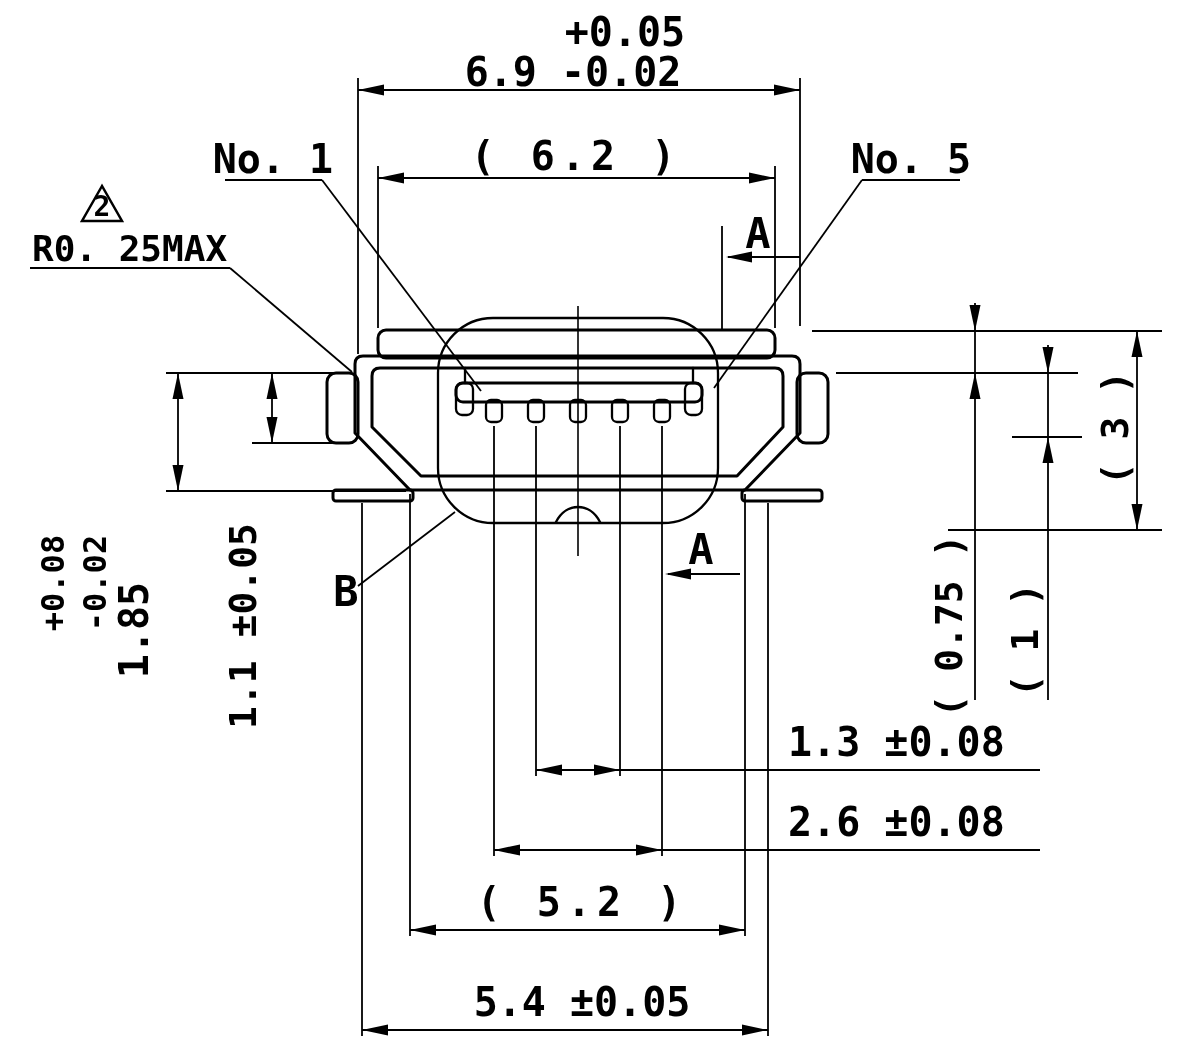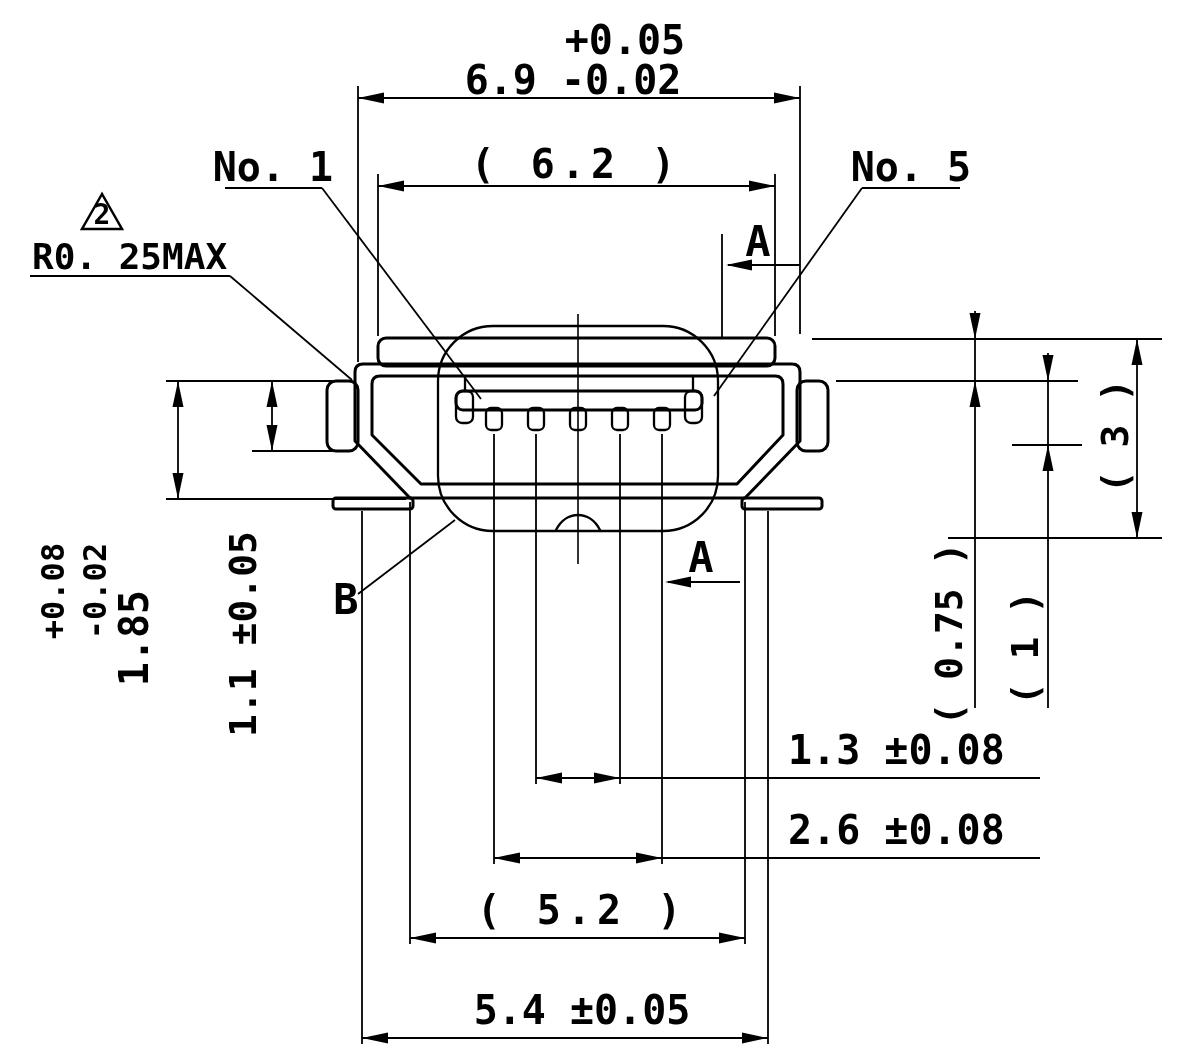--- a/index.html
+++ b/index.html
@@ -1,16 +1,16 @@
 <!DOCTYPE html>
 <html><head>
 <meta charset="utf-8">
 <style>
   html,body{margin:0;padding:0;background:#fff;}
-  .sheet{width:1200px;height:1040px;background:#ffffff;position:relative;overflow:hidden;margin-top:8px;}
+  .sheet{width:1200px;height:1040px;background:#ffffff;position:relative;overflow:hidden;}
   svg{display:block;}
   .obj{fill:none;stroke:#000;stroke-width:3;stroke-linejoin:round;stroke-linecap:round;}
   .obj-thin{fill:none;stroke:#000;stroke-width:2.3;stroke-linejoin:round;stroke-linecap:round;}
   .dim{fill:none;stroke:#000;stroke-width:1.8;stroke-linecap:butt;}
   .ctr{fill:none;stroke:#000;stroke-width:1.6;}
   .arr{fill:#000;stroke:none;}
   .tri{fill:none;stroke:#000;stroke-width:2.5;stroke-linejoin:miter;}
   text{font-family:"DejaVu Sans Mono","Liberation Mono",monospace;font-weight:bold;fill:#000;}
   .fs28{font-size:28px}.fs32{font-size:32px}.fs36{font-size:36px}
   .fs38{font-size:38px}.fs40{font-size:40px}.fs42{font-size:42px}

